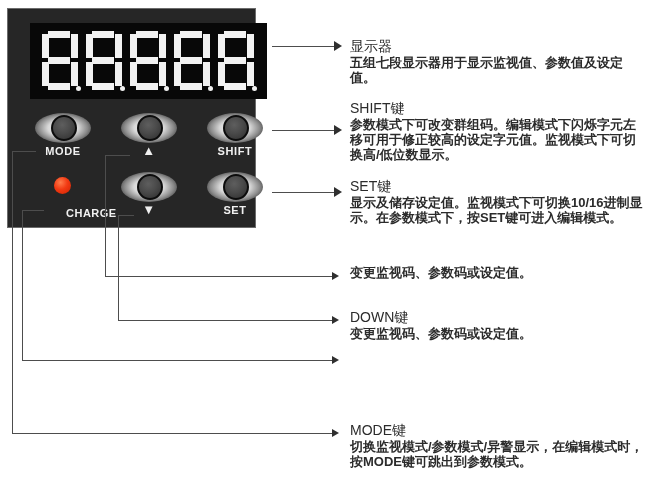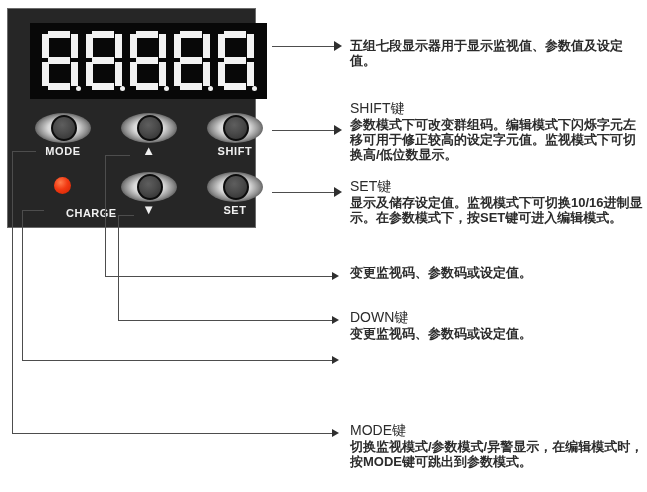--- a/index.html
+++ b/index.html
@@ -211,20 +211,21 @@
   <div class="ln v" style="left:22px; top:210px; height:150px;"></div>
   <div class="ln h" style="left:22px; top:360px; width:314px;"></div>
   <div class="arrow thin" style="left:332px; top:356px;"></div>
 
   <div class="ln h" style="left:12px; top:151px; width:24px;"></div>
   <div class="ln v" style="left:12px; top:151px; height:282px;"></div>
   <div class="ln h" style="left:12px; top:433px; width:324px;"></div>
   <div class="arrow thin" style="left:332px; top:429px;"></div>
 
   <div class="callout" style="top:38px;">
+    <div class="title">显示器</div>
     <div class="body">五组七段显示器用于显示监视值、参数值及设定值。</div>
   </div>
 
   <div class="callout" style="top:100px;">
     <div class="title">SHIFT键</div>
     <div class="body">参数模式下可改变群组码。编辑模式下闪烁字元左移可用于修正较高的设定字元值。监视模式下可切换高/低位数显示。</div>
   </div>
 
   <div class="callout" style="top:178px;">
     <div class="title">SET键</div>

